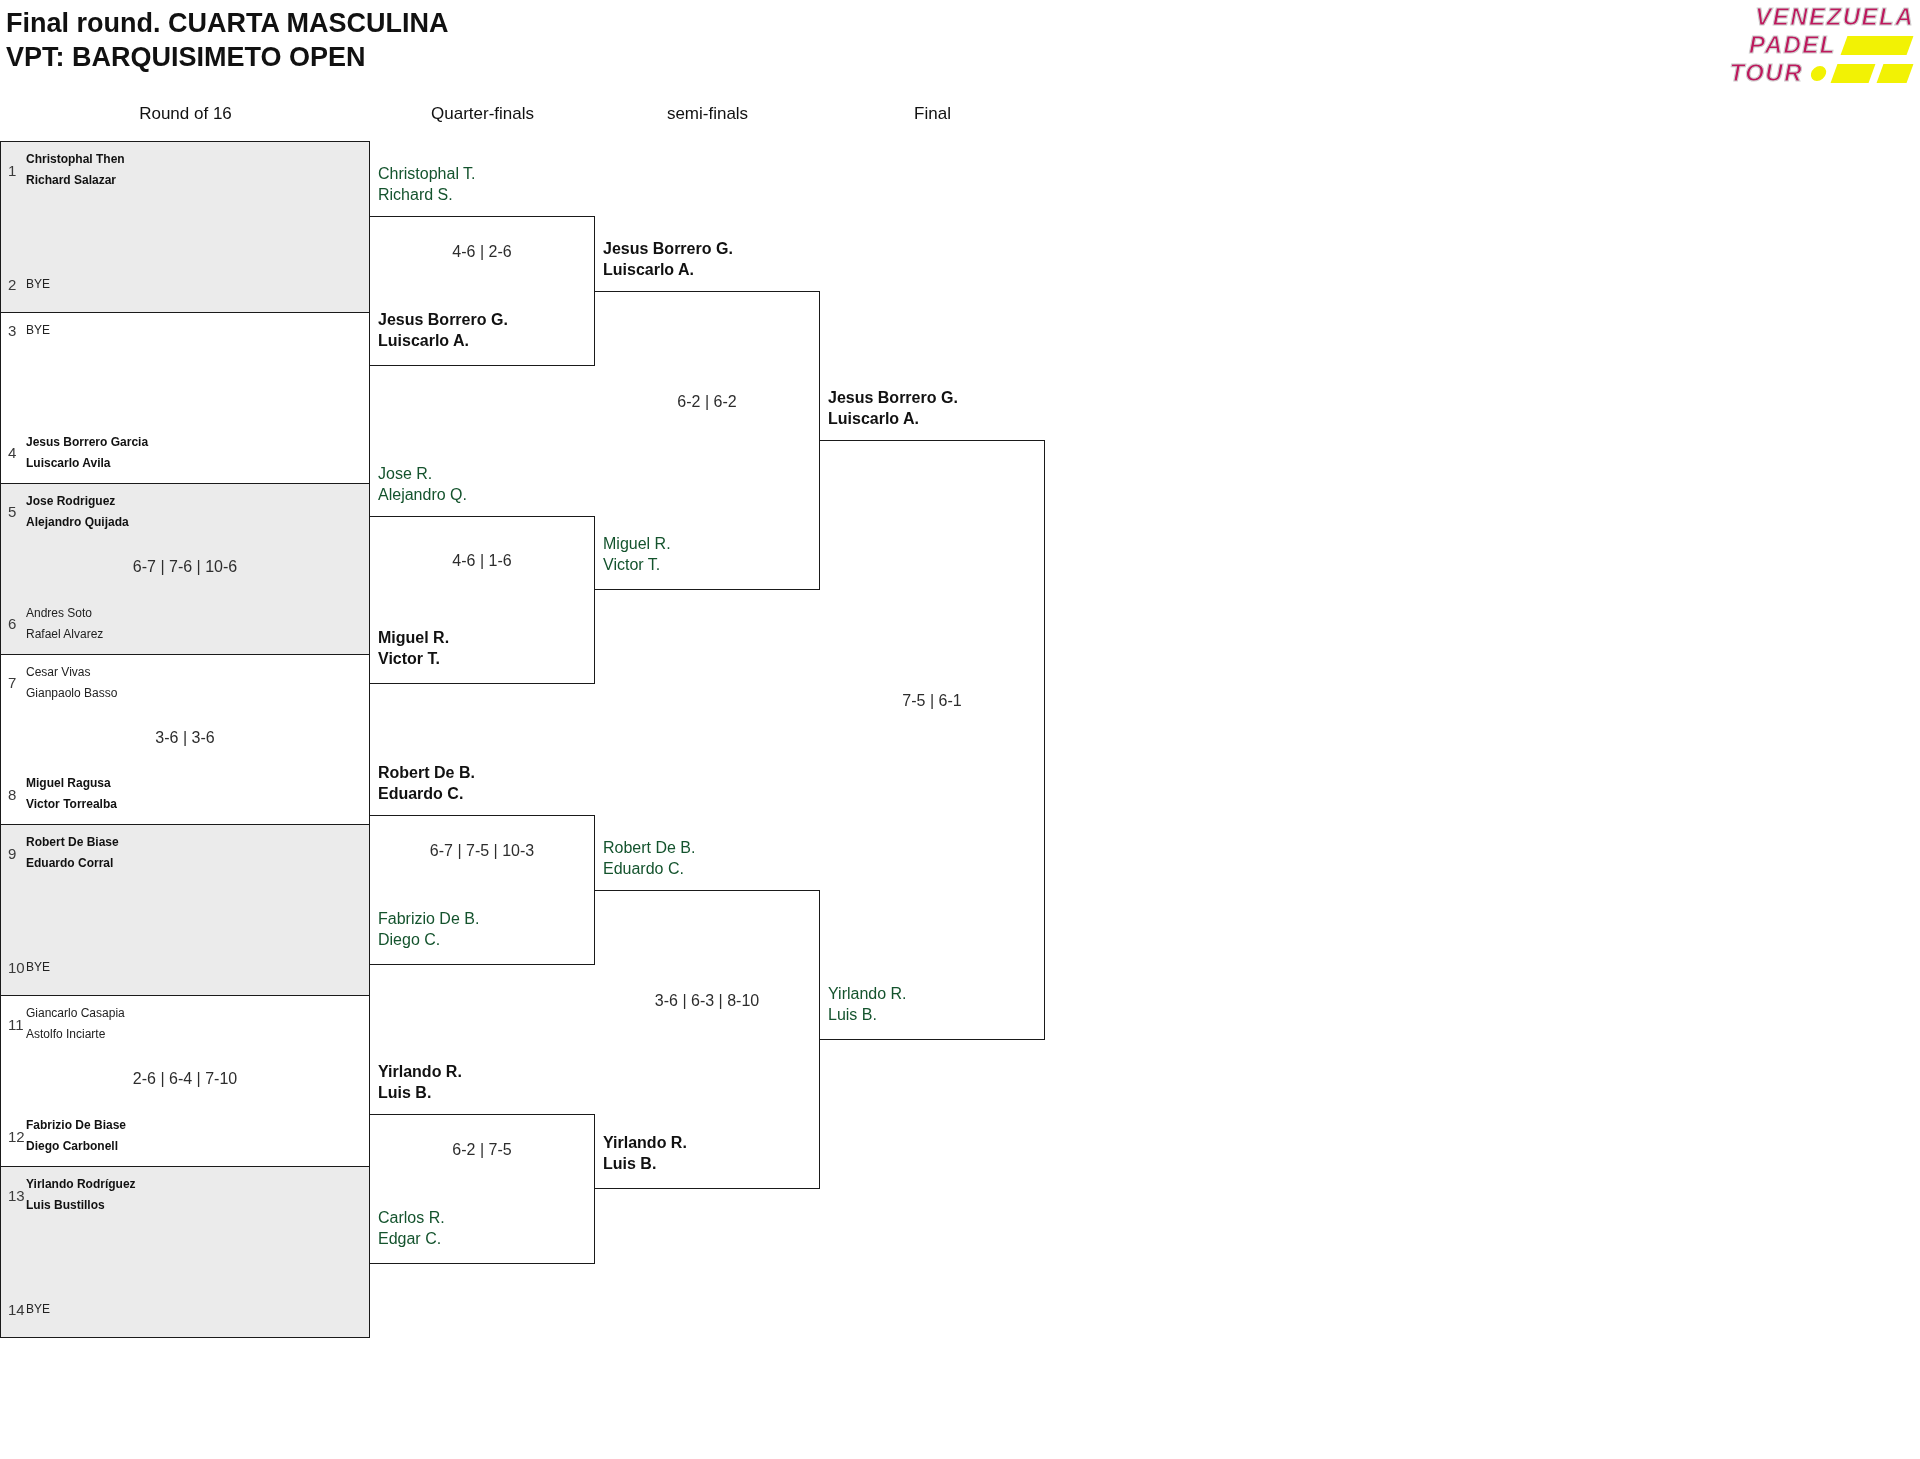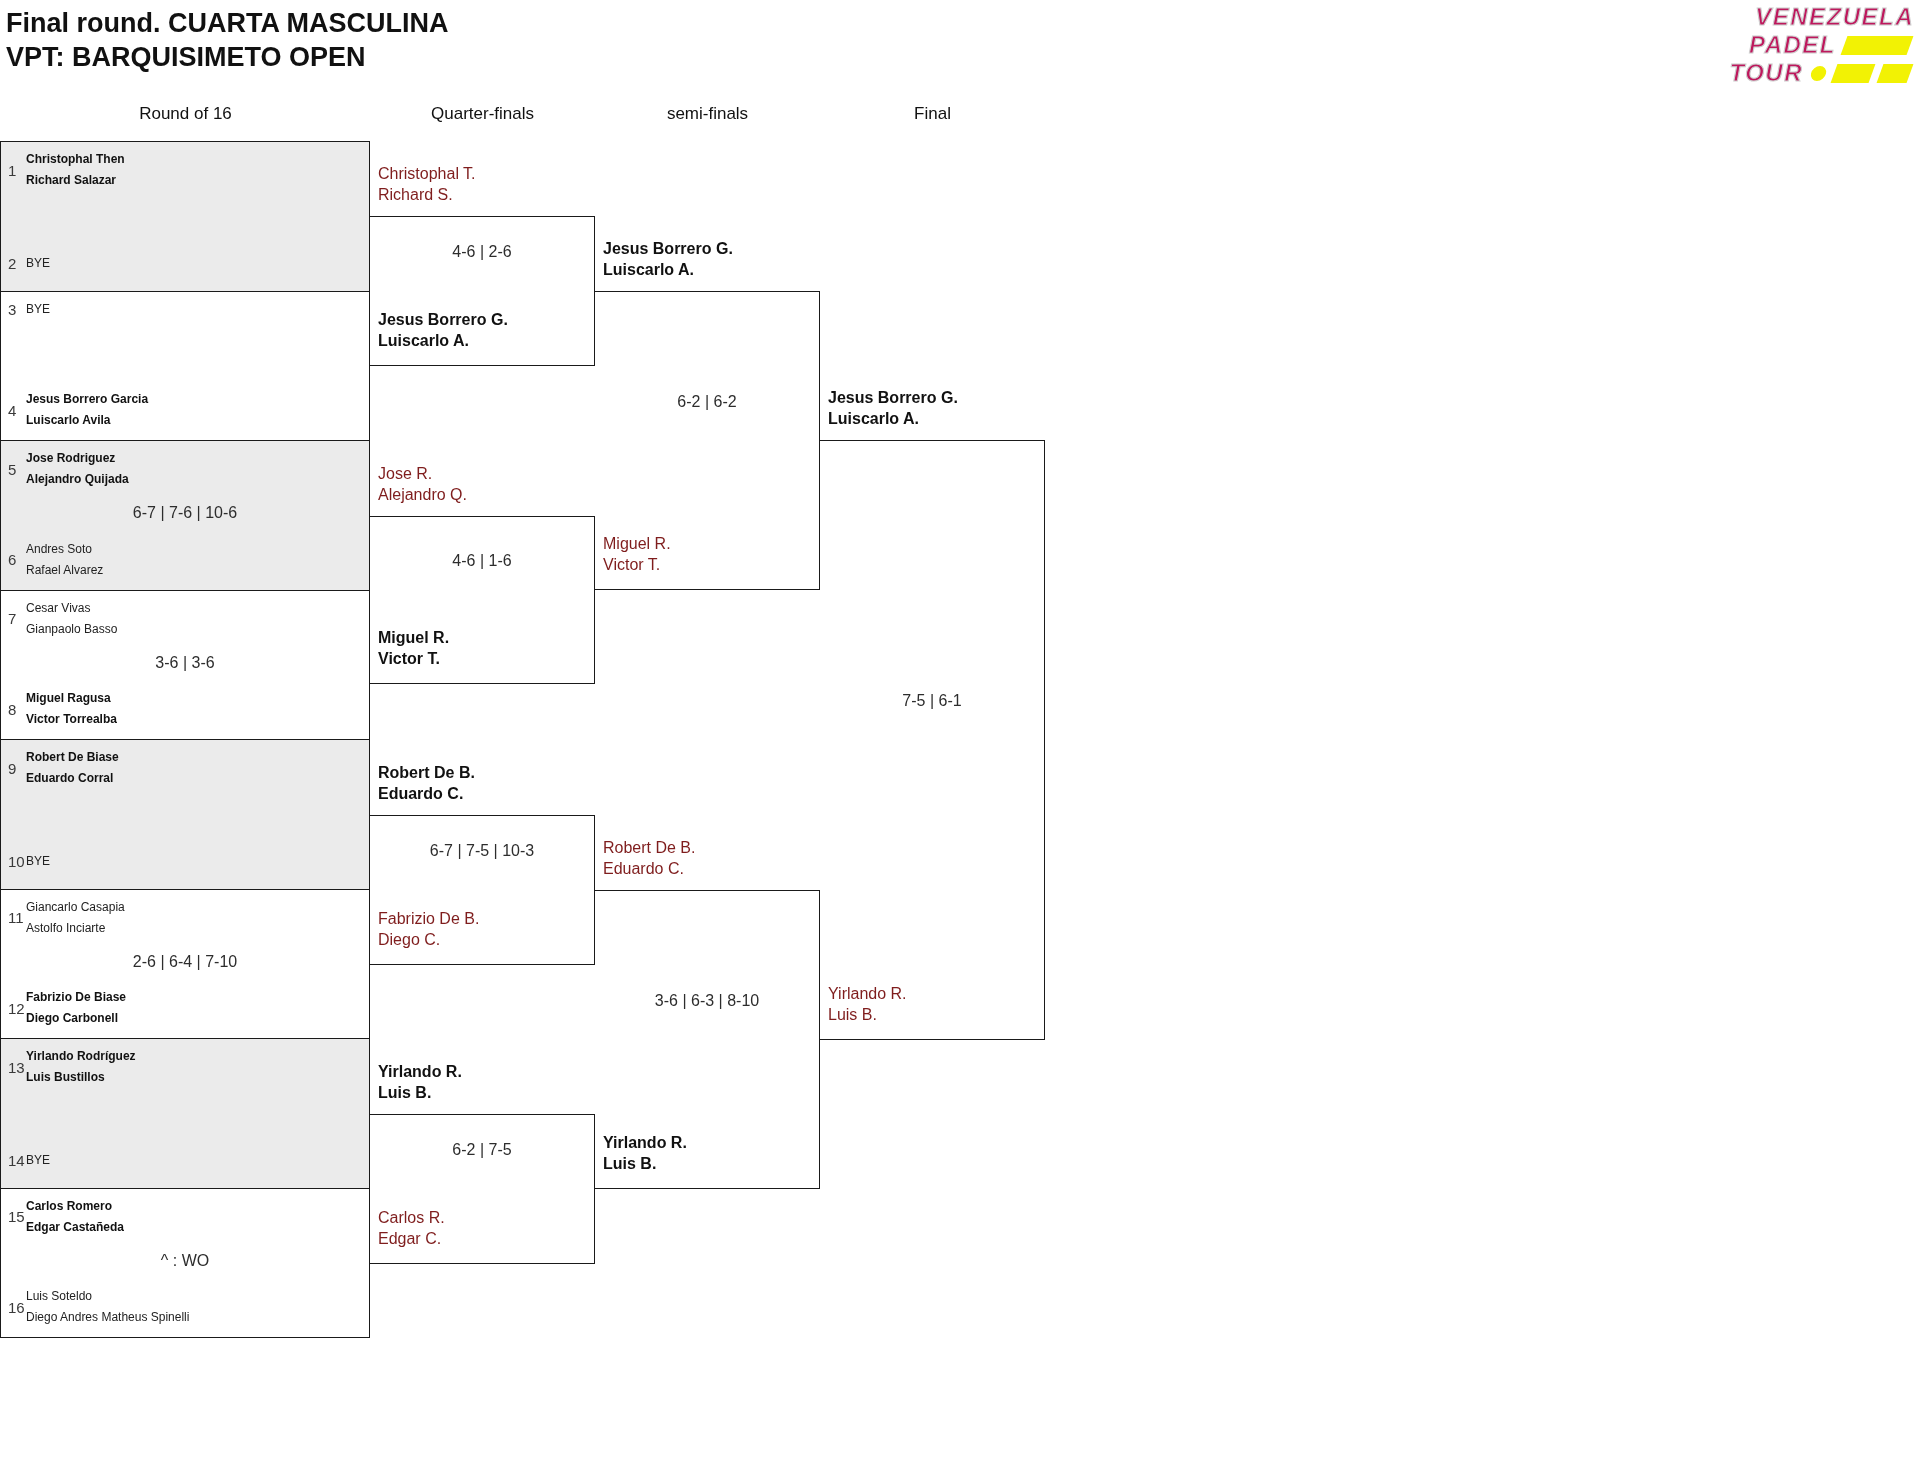--- a/index.html
+++ b/index.html
@@ -145,21 +145,21 @@
   #qf4 { left: 370px; top: 1114px; height: 150px; }
   #sf1 { left: 595px; top: 291px;  height: 299px; }
   #sf2 { left: 595px; top: 890px;  height: 299px; }
   #fin { left: 820px; top: 440px;  height: 600px; }
 
   .rt {
     position: absolute;
     left: 8px;
     font-size: 16px;
     line-height: 21px;
-    color: #7f1d1d;
+    color: #14532d;
   }
   .rt.top { top: -54px; }
   .rt.bot { bottom: 14px; }
   .rt.winner { font-weight: 700; color: #111111; }
   .rect .score { top: calc(50% - 48px); }
 </style>
 </head>
 <body>
 
 <div class="canvas">
@@ -307,37 +307,20 @@
       </div>
       <div class="score"></div>
       <div class="team t2 bye">
         <span class="seed">14</span>
         <span class="names">
           <span class="nline">BYE</span>
         </span>
       </div>
     </div>
 
-    <div class="match">
-      <div class="team t1 winner">
-        <span class="seed">15</span>
-        <span class="names">
-          <span class="nline">Carlos Romero</span>
-          <span class="nline">Edgar Castañeda</span>
-        </span>
-      </div>
-      <div class="score">^ : WO</div>
-      <div class="team t2">
-        <span class="seed">16</span>
-        <span class="names">
-          <span class="nline">Luis Soteldo</span>
-          <span class="nline">Diego Andres Matheus Spinelli</span>
-        </span>
-      </div>
-    </div>
 
   </div>
 
   <div class="rect" id="qf1">
     <div class="rt top">
       <span class="nline">Christophal T.</span>
       <span class="nline">Richard S.</span>
     </div>
     <div class="score">4-6 | 2-6</div>
     <div class="rt bot winner">

